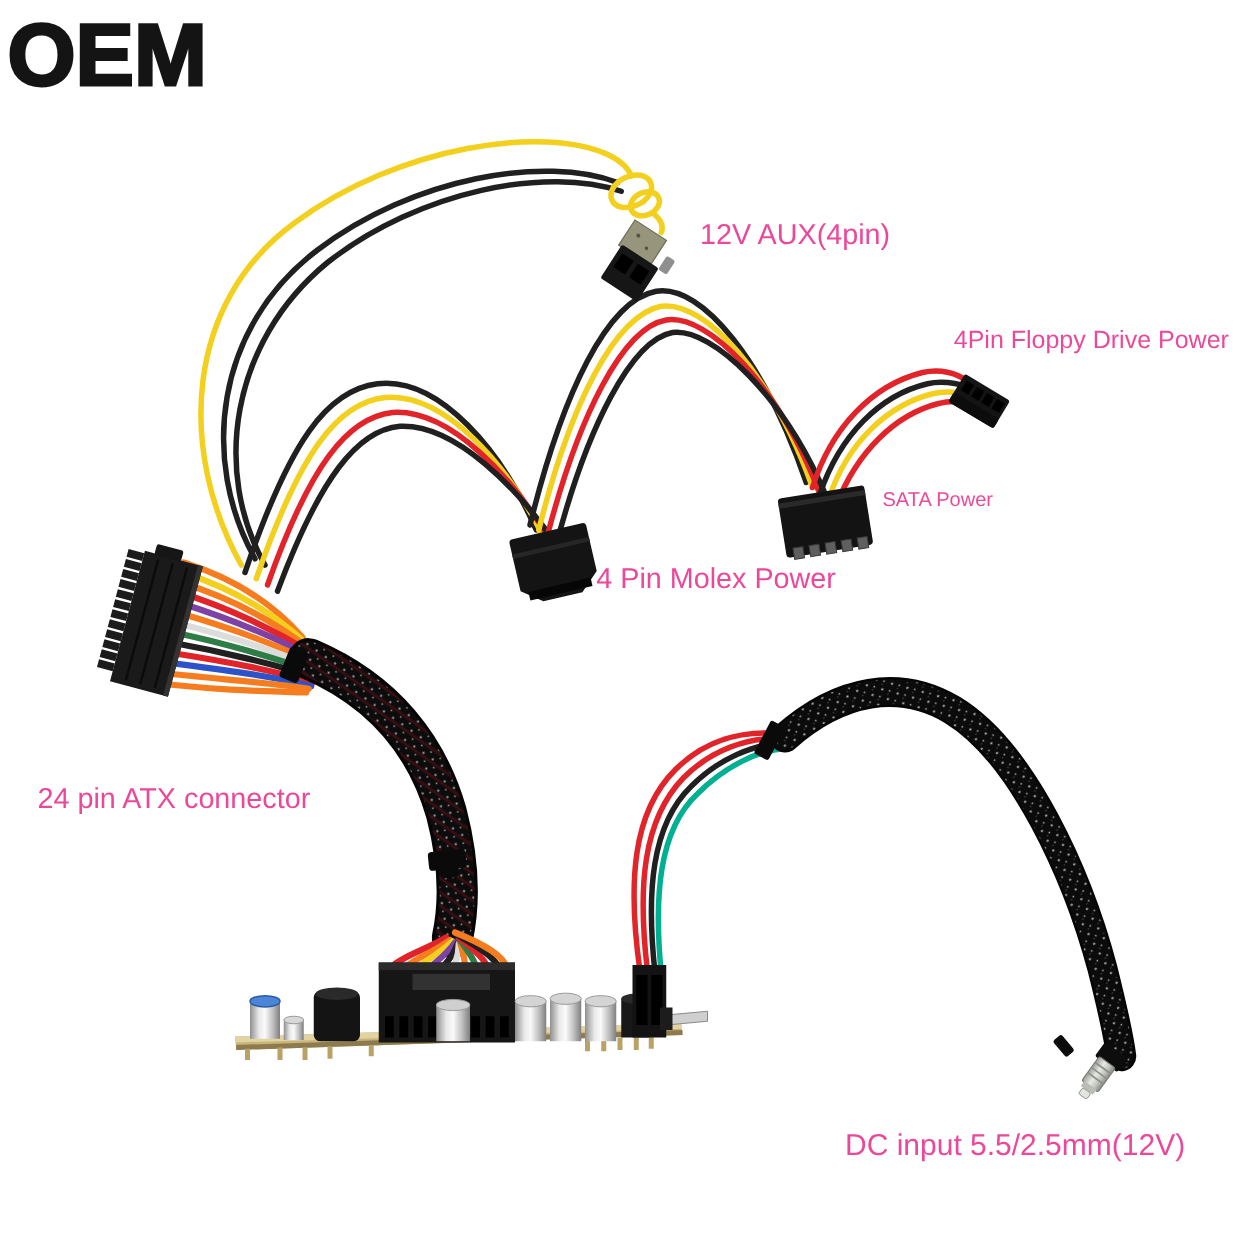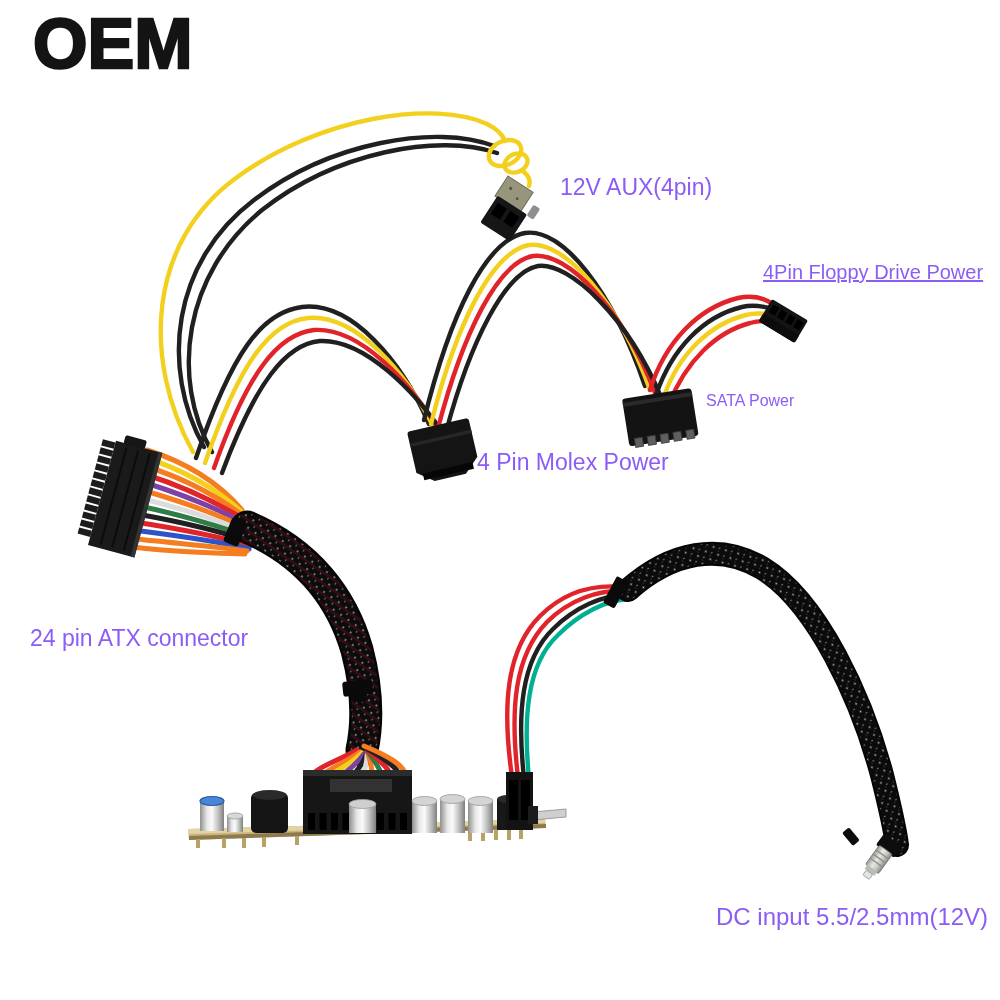--- a/index.html
+++ b/index.html
@@ -1,27 +1,27 @@
 <!DOCTYPE html>
 <html><head>
 <meta charset="utf-8">
 <style>
   html,body{margin:0;padding:0;background:#ffffff;}
   .stage{position:relative;width:1000px;height:1000px;background:#ffffff;overflow:hidden;
          font-family:"Liberation Sans",sans-serif;}
   .stage svg{position:absolute;left:0;top:0;}
-  .logo{position:absolute;left:33px;top:4px;font-size:70px;font-weight:bold;
+  .logo{position:absolute;left:6px;top:4px;font-size:70px;font-weight:bold;
         letter-spacing:0px;color:#141414;-webkit-text-stroke:2.5px #141414;}
-  .label{position:absolute;color:#8b5cf6;white-space:nowrap;}
+  .label{position:absolute;color:#ec4899;white-space:nowrap;}
   .label-aux{left:560px;top:174px;font-size:23px;}
-  .label-floppy{left:763px;top:261px;font-size:20px;text-decoration:underline;}
+  .label-floppy{left:763px;top:261px;font-size:20px;}
   .label-sata{left:706px;top:392px;font-size:16px;}
   .label-molex{left:477px;top:449px;font-size:23px;}
   .label-atx{left:30px;top:577px;font-size:23px;margin-top:48px;}
-  .label-dc{left:716px;top:903px;font-size:24px;}
+  .label-dc{left:676px;top:903px;font-size:24px;}
   path.wire{fill:none;stroke-width:4.4;stroke-linecap:round;}
   path.fan{fill:none;stroke-width:5;stroke-linecap:round;}
   .wy{stroke:#f3cf1e}.wk{stroke:#202020}.wr{stroke:#e1242a}.wo{stroke:#f57c1f}
   .wp{stroke:#7e42a5}.ww{stroke:#dcdcdc}.wg{stroke:#2f7d46}.wt{stroke:#00b093}
   .wb{stroke:#2c54c8}
 </style>
 </head>
 <body>
 
 <div class="stage">

